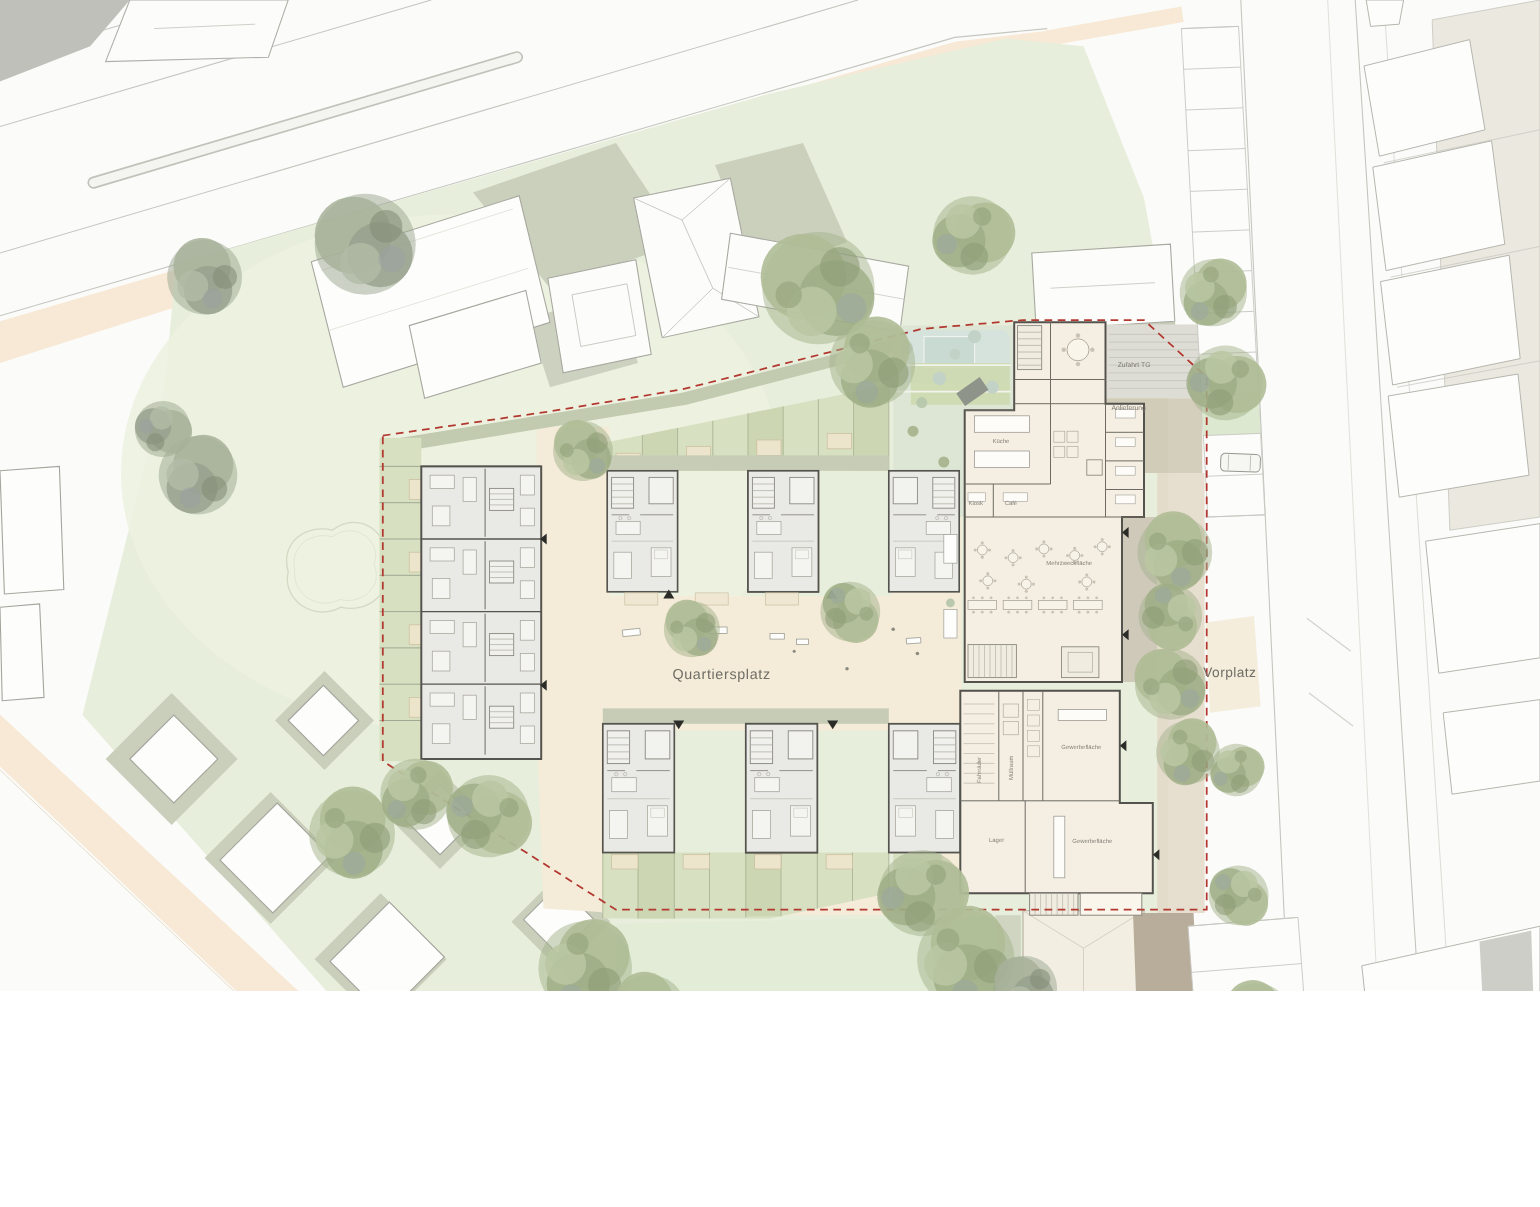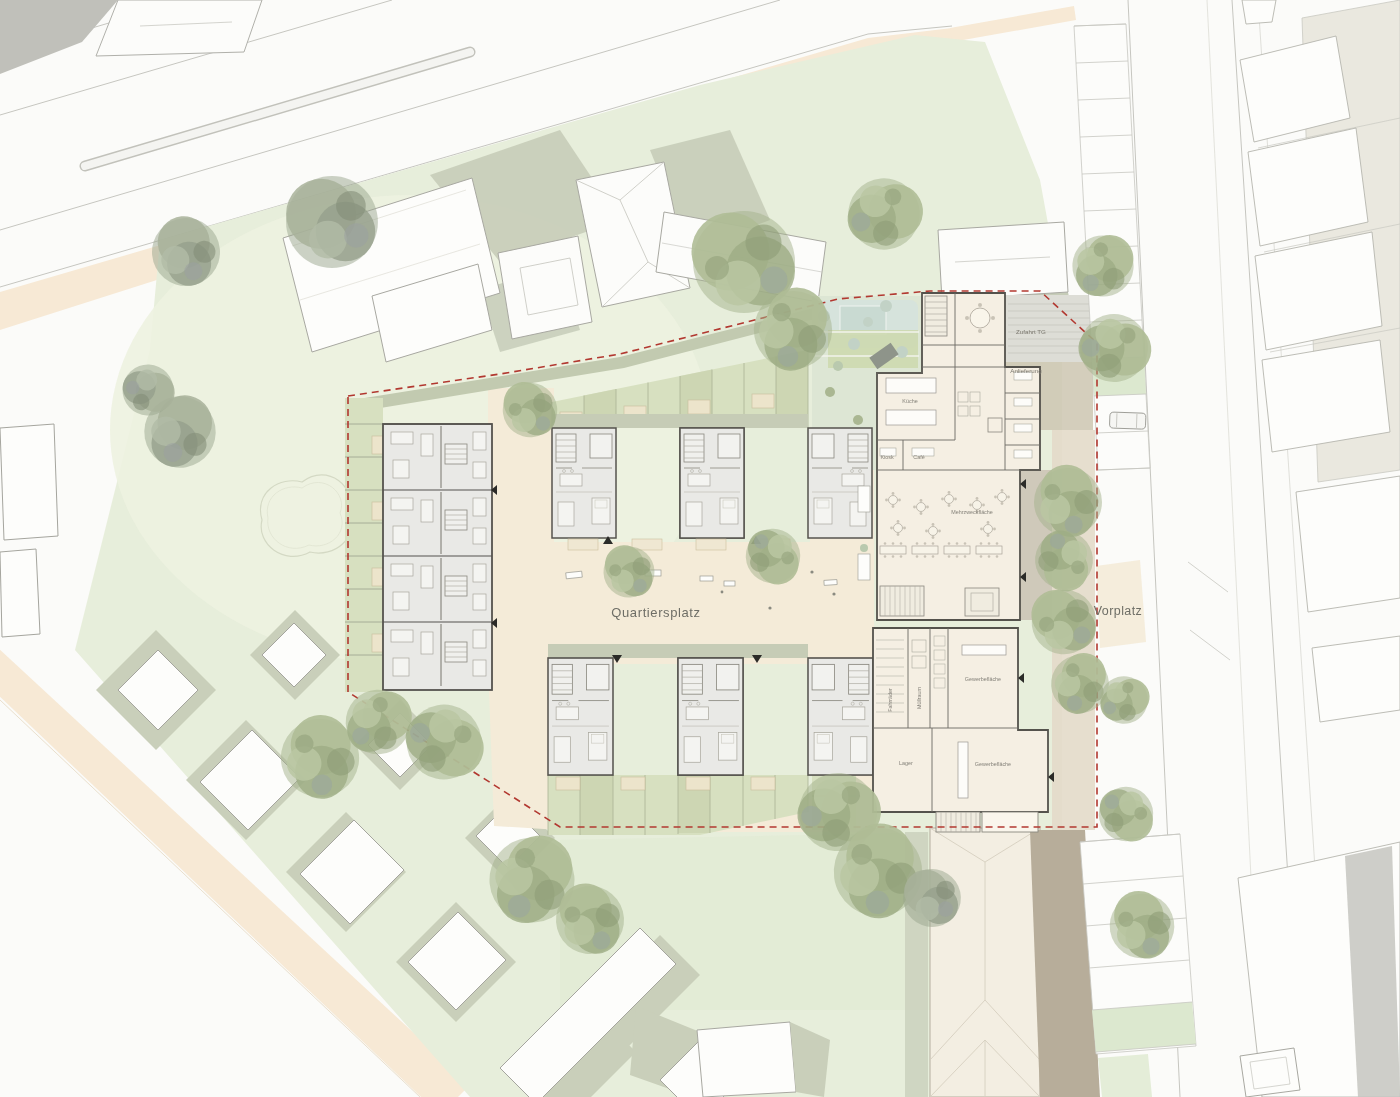--- a/index.html
+++ b/index.html
@@ -1,16 +1,16 @@
 <!DOCTYPE html>
 <html><head>
 <meta charset="utf-8">
 <style>
   html,body{margin:0;padding:0;background:#ffffff;}
-  .plan-wrap{position:relative;width:1400px;height:1097px;background:#fbfbf9;overflow:hidden;
+  .plan-wrap{position:relative;width:1400px;height:901px;background:#fbfbf9;overflow:hidden;
              font-family:"Liberation Sans", sans-serif;}
   svg{display:block}
   text{font-family:"Liberation Sans", sans-serif;fill:#6e6e66;}
   .lbl-big{font-size:13px;letter-spacing:.6px;}
   .lbl-mid{font-size:12.5px;letter-spacing:.4px;}
   .lbl-sm{font-size:6.2px;fill:#7b786f;}
   .lbl-xs{font-size:5.4px;fill:#85827a;}
 </style>
 </head>
 <body>

